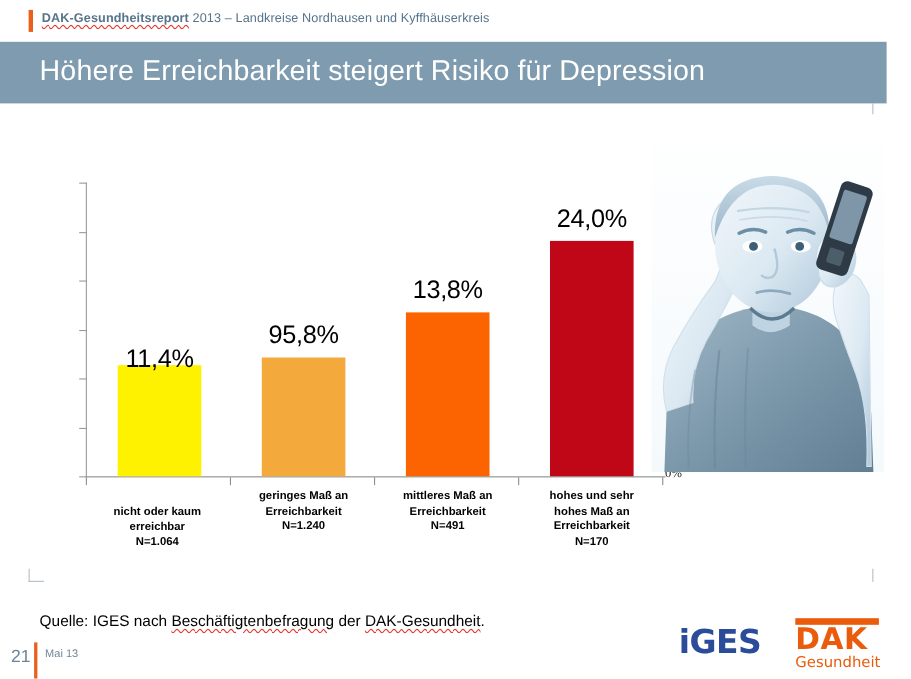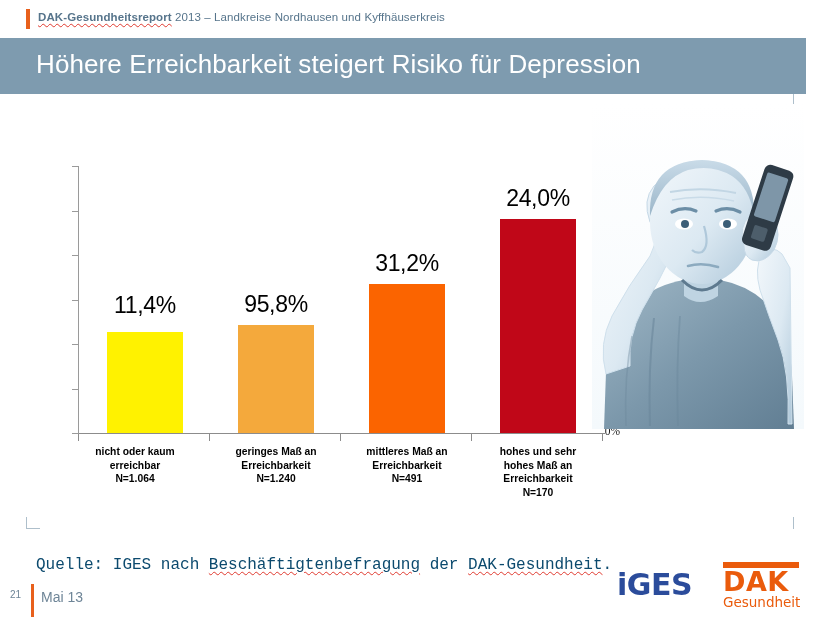--- a/index.html
+++ b/index.html
@@ -159,23 +159,22 @@
     width: 212px; height: 325px;
     overflow: hidden;
     background: #ffffff;
   }
   #photo svg { display: block; }
 
   
   #source-text {
     position: absolute;
     left: 36px; top: 556px;
-    font-size: 16px;
-    color: #0c4a6e;
-    font-family: Liberation Mono, monospace;
+    font-size: 14px;
+    color: #000000;
   }
 
   
   #logo-iges {
     position: absolute;
     left: 617px; top: 567px;
     font-size: 30px;
     font-weight: bold;
     color: #2B4C9B;
     letter-spacing: -0.5px;
@@ -196,33 +195,33 @@
   }
   #logo-dak-sub {
     font-size: 13.5px; color: #EA5B0C; line-height: 15px;
     font-family: "DejaVu Sans", sans-serif;
   }
 
   
   #footer-page {
     position: absolute;
     left: 10px; top: 589px;
-    font-size: 10px;
+    font-size: 16px;
     color: #6E8597;
   }
   #footer-accent {
     position: absolute;
     left: 31px; top: 584px;
     width: 3px; height: 33px;
     background: #E8601C;
   }
   #footer-date {
     position: absolute;
     left: 41px; top: 589px;
-    font-size: 14px;
+    font-size: 10px;
     color: #6E8597;
   }
 </style>
 </head>
 <body>
 
 <div id="slide">
 
   <div id="header-bar">
     <div id="header-accent"></div>
@@ -263,27 +262,27 @@
         <div class="xtick-mark" style="left: 471px;"></div>
         <div class="xtick-mark" style="left: 602px;"></div>
       </div>
     <div id="bars-holder">
         <div class="bar" style="left: 107px; top: 231.54px; height: 101.46px; background: rgb(255, 242, 0);"></div>
         <div class="bar" style="left: 238px; top: 225.31px; height: 107.69px; background: rgb(244, 169, 60);"></div>
         <div class="bar" style="left: 369px; top: 184.37px; height: 148.63px; background: rgb(251, 100, 0);"></div>
         <div class="bar" style="left: 500px; top: 119.4px; height: 213.6px; background: rgb(192, 7, 24);"></div>
       </div>
     <div id="barlabels-holder">
-        <div class="bar-label" style="left: 75px; top: 192px;">11,4%</div>
+        <div class="bar-label" style="left: 75px; top: 213px;">11,4%</div>
         <div class="bar-label" style="left: 206px; top: 191.31px;">95,8%</div>
-        <div class="bar-label" style="left: 337px; top: 150.37px;">31,2%</div>
+        <div class="bar-label" style="left: 337px; top: 150.37px;">13,8%</div>
         <div class="bar-label" style="left: 468px; top: 85.4px;">24,0%</div>
       </div>
     <div id="catlabels-holder">
-        <div class="cat-label" style="left: 69px;">nicht oder kaum
+        <div class="cat-label" style="left: 77px; margin-top: 14px;">nicht oder kaum
 erreichbar
 N=1.064</div>
         <div class="cat-label" style="left: 210px;">geringes Maß an
 Erreichbarkeit
 N=1.240</div>
         <div class="cat-label" style="left: 341px;">mittleres Maß an
 Erreichbarkeit
 N=491</div>
         <div class="cat-label" style="left: 472px;">hohes und sehr
 hohes Maß an

